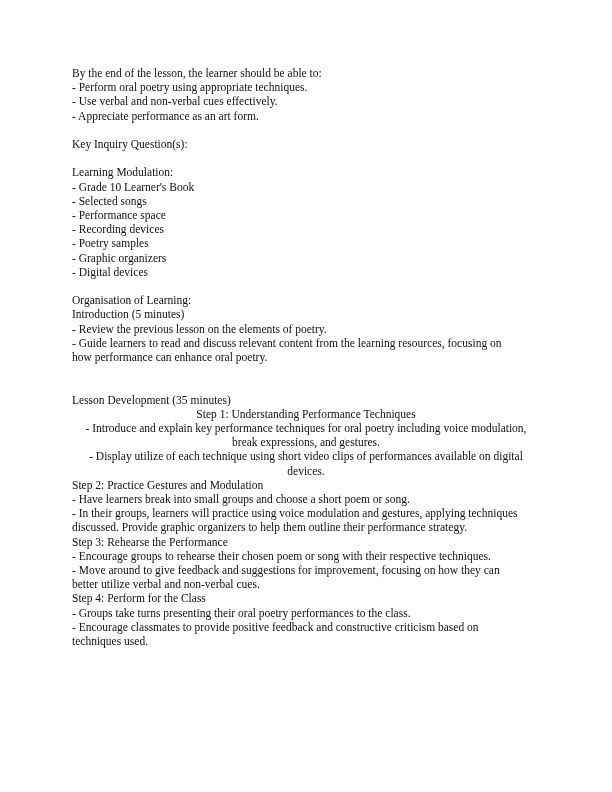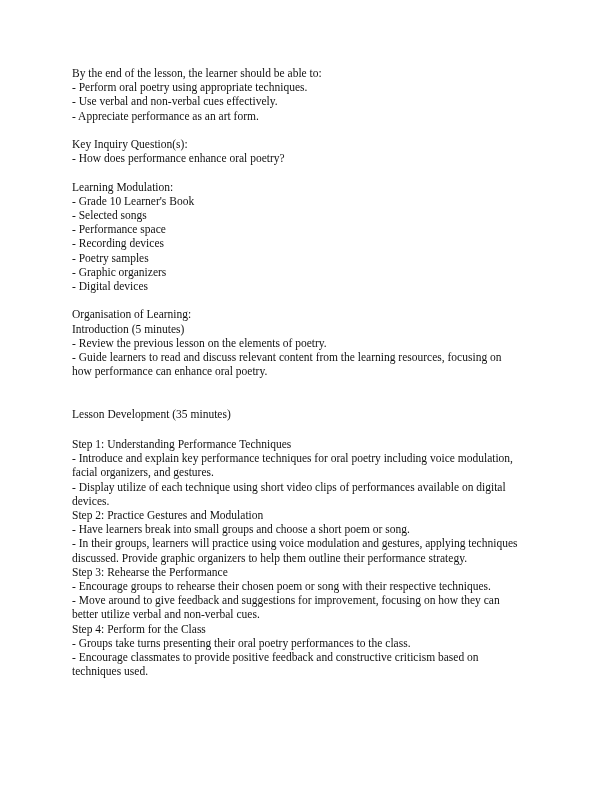--- a/index.html
+++ b/index.html
@@ -35,38 +35,38 @@
   .block.first {
     margin-top: 0;
   }
   .block.gap2 {
     margin-top: 28.4px;
   }
   .step {
     margin-top: 0;
   }
   .step.first {
-    margin-top: 16px;
+    margin-top: 0;
+    text-align: center;
   }
 </style>
 </head>
 <body>
 
 <div class="page">
 
   <div class="block first">
     <div class="line">By the end of the lesson, the learner should be able to:</div>
     <div class="line">- Perform oral poetry using appropriate techniques.</div>
     <div class="line">- Use verbal and non-verbal cues effectively.</div>
     <div class="line">- Appreciate performance as an art form.</div>
   </div>
 
   <div class="block">
     <div class="line bold">Key Inquiry Question(s):</div>
-    <div class="line">- How does performance enhance oral poetry?</div>
   </div>
 
   <div class="block">
     <div class="line bold">Learning Modulation:</div>
     <div class="line">- Grade 10 Learner's Book</div>
     <div class="line">- Selected songs</div>
     <div class="line">- Performance space</div>
     <div class="line">- Recording devices</div>
     <div class="line">- Poetry samples</div>
     <div class="line">- Graphic organizers</div>
@@ -80,21 +80,21 @@
     <div class="line">- Guide learners to read and discuss relevant content from the learning resources, focusing on</div>
     <div class="line">how performance can enhance oral poetry.</div>
   </div>
 
   <div class="block gap2">
     <div class="line bold">Lesson Development (35 minutes)</div>
 
     <div class="step first">
       <div class="line"><span class="bold">Step 1:</span><span> Understanding Performance Techniques</span></div>
       <div class="line">- Introduce and explain key performance techniques for oral poetry including voice modulation,</div>
-      <div class="line">facial organizers, and gestures.</div>
+      <div class="line">break expressions, and gestures.</div>
       <div class="line">- Display utilize of each technique using short video clips of performances available on digital</div>
       <div class="line">devices.</div>
     </div>
 
     <div class="step">
       <div class="line"><span class="bold">Step 2:</span><span> Practice Gestures and Modulation</span></div>
       <div class="line">- Have learners break into small groups and choose a short poem or song.</div>
       <div class="line">- In their groups, learners will practice using voice modulation and gestures, applying techniques</div>
       <div class="line">discussed. Provide graphic organizers to help them outline their performance strategy.</div>
     </div>

